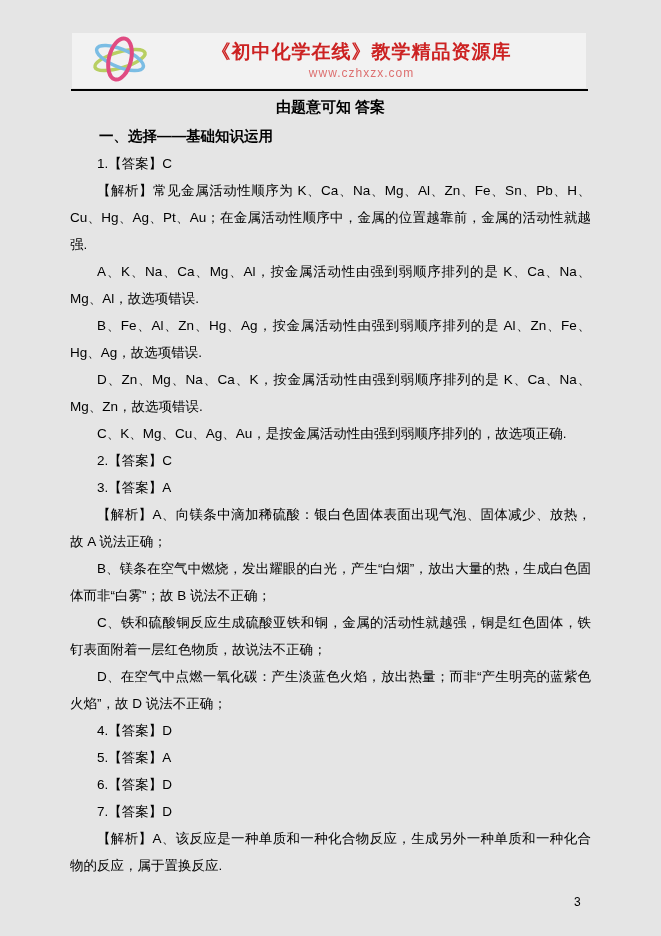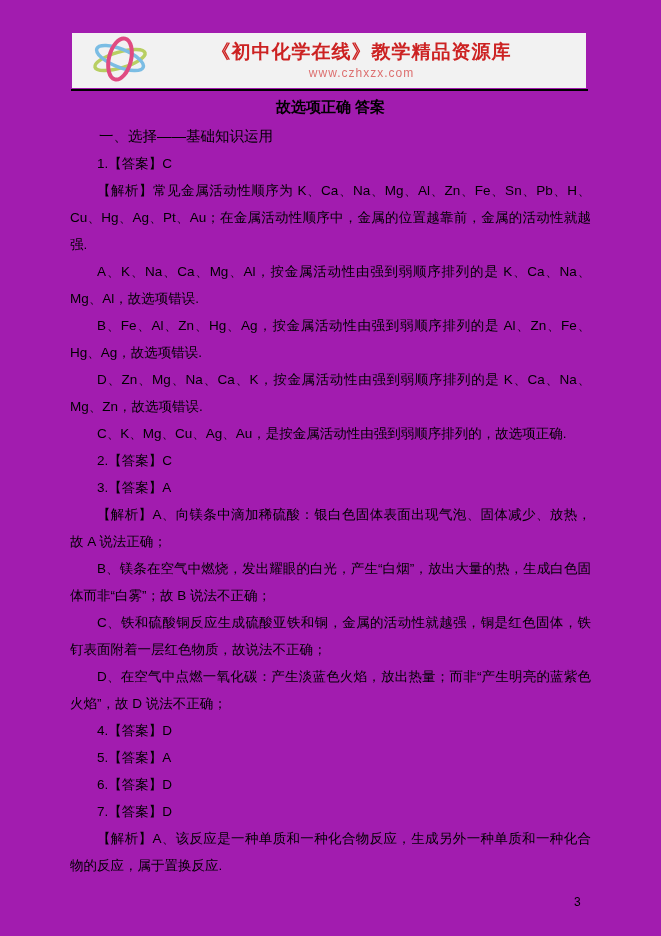--- a/index.html
+++ b/index.html
@@ -5,21 +5,21 @@
   html, body {
     margin: 0;
     padding: 0;
     background: #ffffff;
     font-family: "Liberation Sans", "DejaVu Sans", sans-serif;
   }
   .page {
     position: relative;
     width: 661px;
     height: 936px;
-    background: #a21caf;
+    background: #e5e5e5;
     overflow: hidden;
   }
   
   .header {
     position: absolute;
     left: 72px;
     top: 33px;
     width: 514px;
     height: 55px;
     background: #f2f2f2;
@@ -70,21 +70,21 @@
     color: #000000;
   }
   .content {
     position: absolute;
     left: 70px;
     top: 123px;
     width: 521px;
     color: #000000;
   }
   .section-heading {
-    font-weight: normal;
+    font-weight: bold;
     font-size: 14.5px;
     line-height: 27px;
     text-indent: 2em;
   }
   .para {
     font-size: 13.5px;
     line-height: 27px;
     text-indent: 2em;
     text-align: justify;
   }
@@ -114,21 +114,21 @@
       </span>
     </div>
     <div class="header-text">
       <div class="site-title">《初中化学在线》教学精品资源库</div>
       <div class="site-url">www.czhxzx.com</div>
     </div>
   </div>
 
   <div class="rule"></div>
 
-  <div class="doc-title">故选项正确 答案</div>
+  <div class="doc-title">由题意可知 答案</div>
 
   <div class="content">
     <div class="section-heading">一、选择――基础知识运用</div>
     <div>
         <div class="para">1.【答案】C</div>
         <div class="para">【解析】常见金属活动性顺序为 K、Ca、Na、Mg、Al、Zn、Fe、Sn、Pb、H、Cu、Hg、Ag、Pt、Au；在金属活动性顺序中，金属的位置越靠前，金属的活动性就越强.</div>
         <div class="para">A、K、Na、Ca、Mg、Al，按金属活动性由强到弱顺序排列的是 K、Ca、Na、Mg、Al，故选项错误.</div>
         <div class="para">B、Fe、Al、Zn、Hg、Ag，按金属活动性由强到弱顺序排列的是 Al、Zn、Fe、Hg、Ag，故选项错误.</div>
         <div class="para">D、Zn、Mg、Na、Ca、K，按金属活动性由强到弱顺序排列的是 K、Ca、Na、Mg、Zn，故选项错误.</div>
         <div class="para">C、K、Mg、Cu、Ag、Au，是按金属活动性由强到弱顺序排列的，故选项正确.</div>

